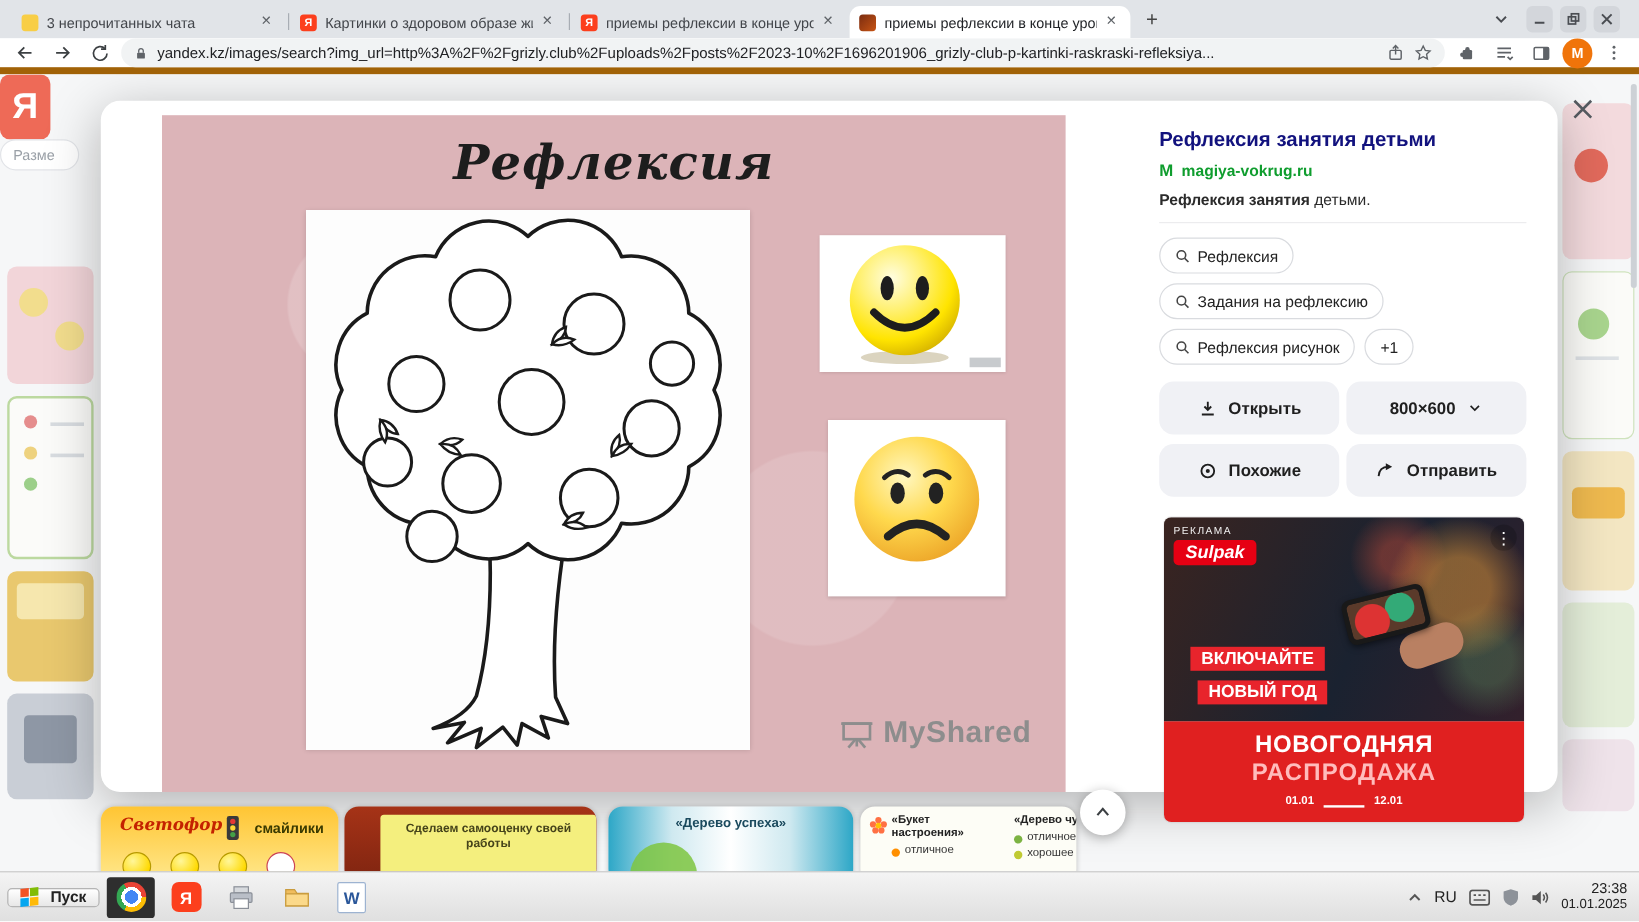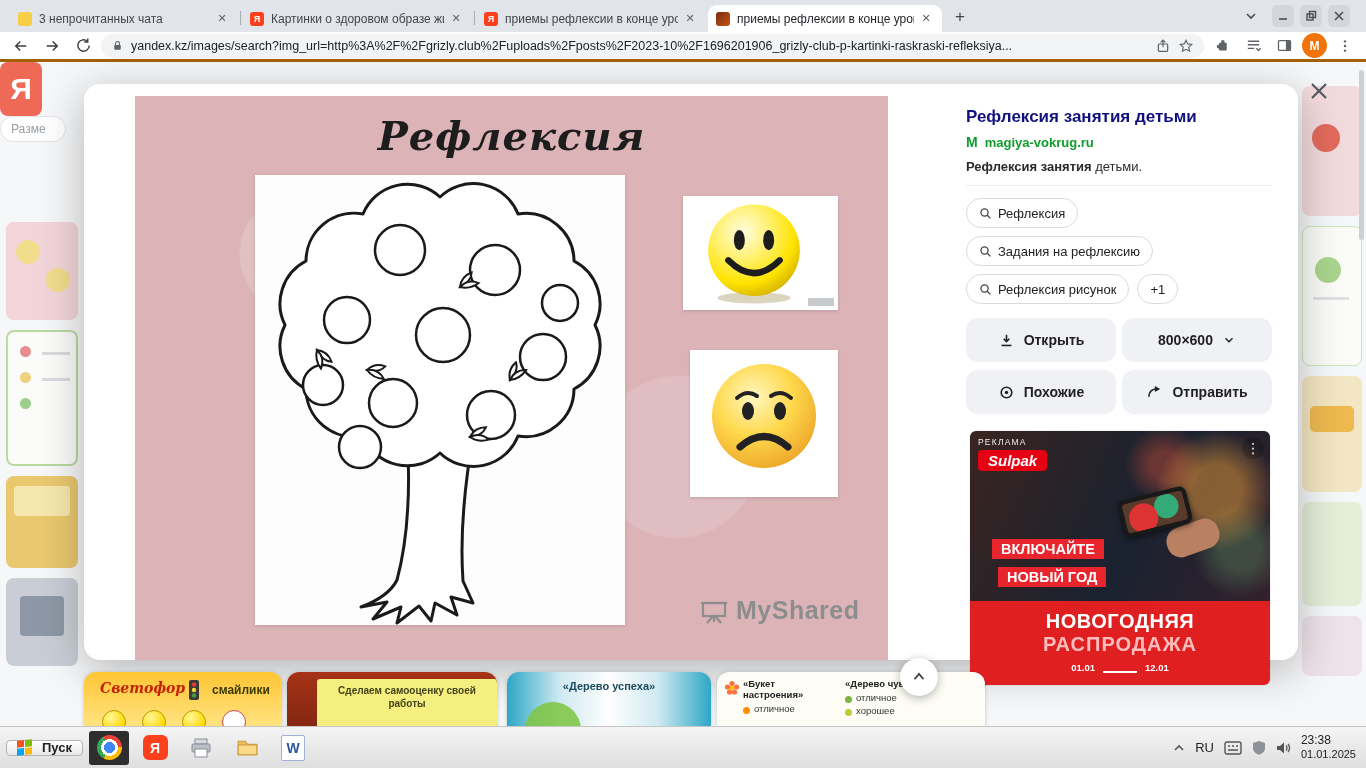--- a/index.html
+++ b/index.html
@@ -17,21 +17,21 @@
 .tab .t{flex:1;font-size:12px;color:#43464b;white-space:nowrap;overflow:hidden}
 .tab.active .t{color:#1f2125}
 .tab .x{width:16px;height:16px;line-height:15px;text-align:center;font-size:11px;color:#5f6368;border-radius:50%;margin-left:4px}
 .tab.active{background:#fff}
 .tabsep{position:absolute;top:11px;width:1px;height:14px;background:#a8adb4}
 .newtab{position:absolute;left:948px;top:6px;width:24px;height:24px;border-radius:50%;text-align:center;line-height:22px;font-size:17px;color:#444}
 .winbtn{position:absolute;top:5px;width:22px;height:22px;border-radius:5px;background:#d3d6db;display:flex;align-items:center;justify-content:center}
 .winbtn svg{display:block}
 
 
-.toolbar{position:absolute;left:0;top:32px;width:100%;height:30px;background:#fff;border-bottom:3px solid #a16207;display:flex;align-items:center;padding:0 8px;gap:5px}
+.toolbar{position:absolute;left:0;top:32px;width:100%;height:30px;background:#fff;border-bottom:6px solid #a16207;display:flex;align-items:center;padding:0 8px;gap:5px}
 .tool-ic{width:26px;height:26px;border-radius:50%;display:flex;align-items:center;justify-content:center;flex:0 0 auto}
 .addr{flex:1;height:24px;background:#f1f3f4;border-radius:13px;display:flex;align-items:center;padding:0 10px;gap:7px;min-width:0}
 .addr .url{flex:1;font-size:12.5px;color:#202124;white-space:nowrap;overflow:hidden;text-overflow:ellipsis}
 .avatar{width:25px;height:25px;border-radius:50%;background:#f0740a;color:#fff;font-size:12px;font-weight:bold;display:flex;align-items:center;justify-content:center;flex:0 0 auto}
 
 
 .page{position:absolute;left:0;top:62px;width:1366px;height:664px;background:#f6f7f8;overflow:hidden}
 .bgblock{position:absolute;border-radius:8px}
 .bg-logo{left:8px;top:26px;width:42px;height:54px;background:#ee6a57;color:#fff;font-weight:bold;font-size:30px;display:flex;align-items:center;justify-content:center;border-radius:8px}
 .bg-chip{left:12px;top:126px;width:66px;height:26px;background:#fff;border:1px solid #e2e4e8;border-radius:13px;font-size:12px;color:#9aa0a7;display:flex;align-items:center;padding-left:10px;overflow:hidden}
@@ -93,21 +93,21 @@
 .thumb{position:absolute;top:610px;height:64px;border-radius:12px;overflow:hidden;box-shadow:0 1px 4px rgba(0,0,0,.2)}
 .th1{left:84px;width:198px;background:linear-gradient(180deg,#ffc533,#ffe98f)}
 .th1 .w1{position:absolute;left:16px;top:8px;font-family:"DejaVu Serif",serif;font-style:italic;font-weight:bold;font-size:14px;color:#c42200}
 .th1 .w2{position:absolute;left:128px;top:11px;font-size:12px;font-weight:bold;color:#3a3a00}
 .th1 .ball{position:absolute;top:38px;width:24px;height:24px;border-radius:50%;background:radial-gradient(circle at 35% 30%,#fff69a,#ffd900 70%);border:1px solid #b89b00}
 .th2{left:287px;width:210px;background:linear-gradient(180deg,#a63317,#7e2410)}
 .th2 .note{position:absolute;left:30px;top:7px;width:180px;height:50px;background:#f4ef7e;border-radius:3px;font-size:10px;font-weight:bold;color:#45431a;text-align:center;padding:6px 8px;line-height:1.25}
 .th3{left:507px;width:204px;background:linear-gradient(90deg,#2da7c7,#cfe9f0 26%,#ffffff 50%,#cfe9f0 74%,#2da7c7)}
 .th3 .cap{position:absolute;left:0;top:8px;width:100%;text-align:center;font-size:11px;font-weight:bold;color:#1b4a5e}
 .th3 .blob{position:absolute;left:18px;top:30px;width:56px;height:56px;border-radius:50%;background:#7ec63f;opacity:.85}
-.th4{left:717px;width:268px;background:#fdfdf6}
+.th4{left:717px;width:180px;background:#fdfdf6}
 .th4 .col{position:absolute;top:6px;font-size:9.5px;color:#333}
 .th4 .head{font-weight:bold;font-size:9.5px;color:#222;margin-bottom:3px}
 .th4 .item{display:flex;align-items:flex-end;gap:4px;margin-top:2px}
 .dot{width:7px;height:7px;border-radius:50%}
 .scrollup{position:absolute;left:900px;top:596px;width:38px;height:38px;border-radius:50%;background:#fff;box-shadow:0 2px 10px rgba(0,0,0,.3);display:flex;align-items:center;justify-content:center}
 
 
 .taskbar{position:absolute;left:0;top:726px;width:100%;height:42px;background:linear-gradient(#f4f4f4,#dfdfdf);border-top:1px solid #c6c6c6;display:flex;align-items:center;padding:0 6px;gap:6px}
 .startbtn{height:16px;display:flex;align-items:center;gap:10px;background:linear-gradient(#ffffff,#e7e7e7);border:1px solid #b4b4b4;border-radius:4px;padding:0 10px;font-weight:bold;font-size:13px;color:#222}
 .flag{width:15px;height:15px;display:grid;grid-template-columns:7px 7px;grid-template-rows:7px 7px;gap:1px;transform:skewY(-6deg)}
@@ -115,21 +115,21 @@
 .taskic{width:40px;height:34px;border-radius:3px;display:flex;align-items:center;justify-content:center}
 .taskic.pressed{background:#2e2e2e}
 .chrome-logo{width:25px;height:25px;border-radius:50%;background:
  radial-gradient(circle,#4285f4 0 5.5px,transparent 5.5px),
  radial-gradient(circle,#fff 0 8.5px,transparent 8.5px),
  conic-gradient(from -30deg,#ea4335 0 33%,#fbbc05 0 66%,#34a853 0 100%)}
 .ya-ic{width:25px;height:25px;border-radius:6px;background:#fc3f1d;color:#fff;font-weight:bold;font-size:14px;display:flex;align-items:center;justify-content:center}
 .word-ic{width:24px;height:26px;background:#fff;border:1px solid #9db3d1;border-radius:2px;color:#2b579a;font-weight:bold;font-size:14px;display:flex;align-items:center;justify-content:center}
 .tray{margin-left:auto;display:flex;align-items:center;gap:10px;padding-right:4px}
 .tray .lang{font-size:13px;color:#222}
-.clock{display:flex;flex-direction:column;align-items:flex-start;line-height:1.25;color:#222}
+.clock{display:flex;flex-direction:column;align-items:flex-end;line-height:1.25;color:#222}
 .clock .tm{font-size:12px}
 .clock .dt{font-size:11px}
 svg{display:block}
 </style>
 </head>
 <body>
 
 <div id="screen">
 
   <div class="tabstrip">

